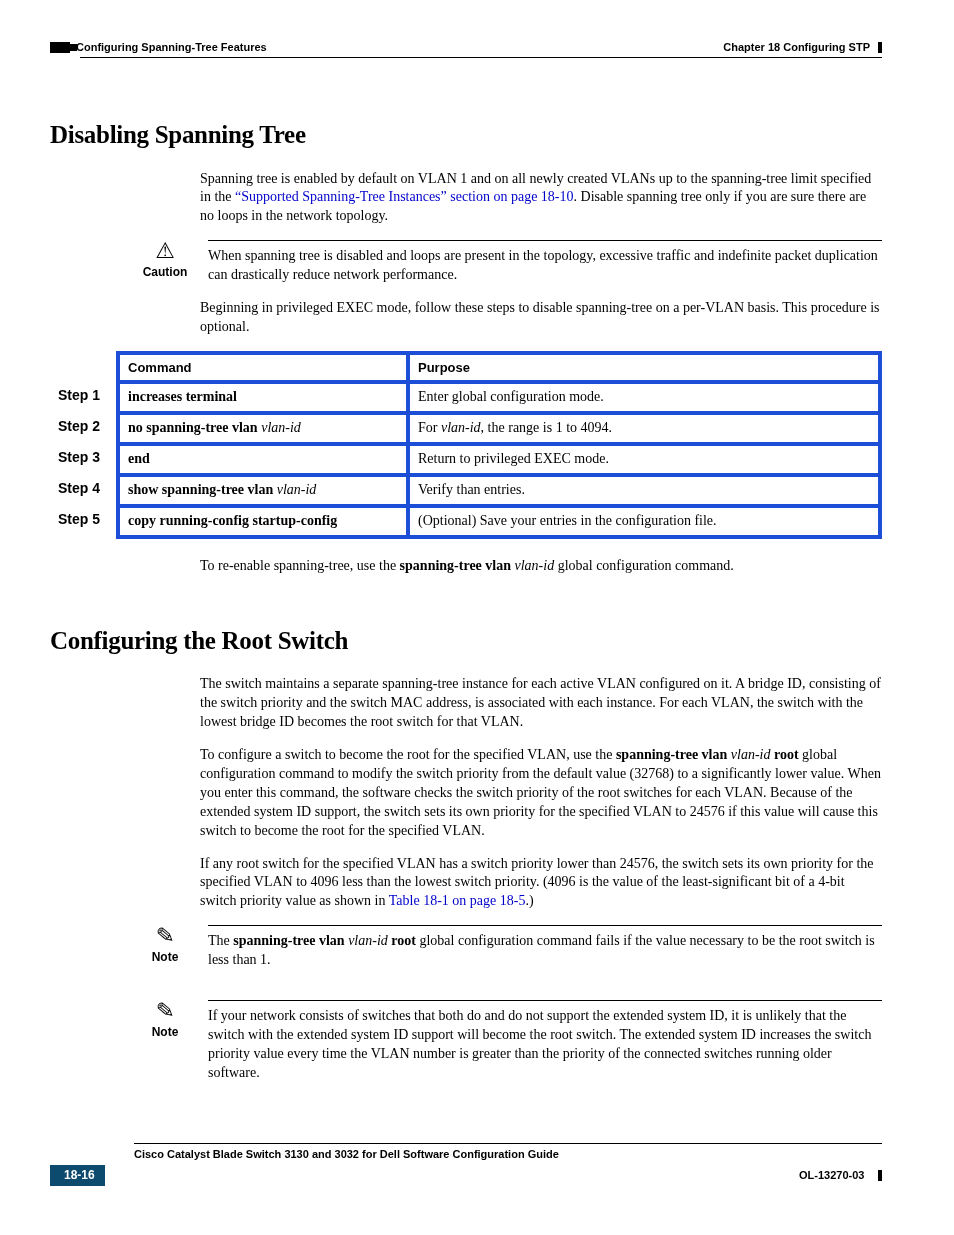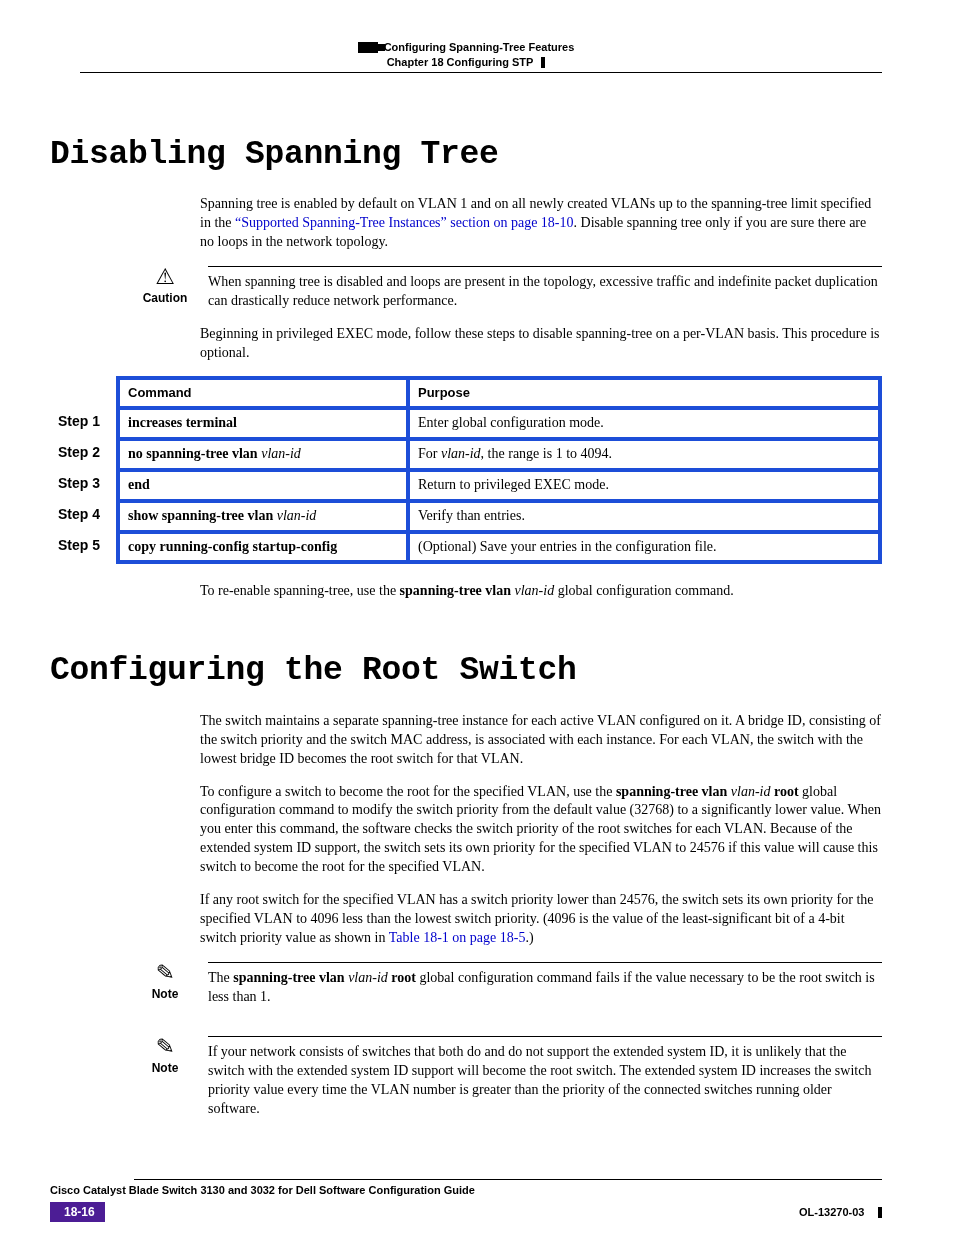--- a/index.html
+++ b/index.html
@@ -14,21 +14,20 @@
     line-height: 1.35;
   }
   .header-row {
     display: flex;
     justify-content: space-between;
     align-items: center;
     font-family: Arial, Helvetica, sans-serif;
     font-size: 11px;
     font-weight: bold;
     margin-bottom: 2px;
-    flex-direction: column;
   }
   .header-left {
     display: flex;
     align-items: center;
     gap: 6px;
   }
   .header-right {
     display: flex;
     align-items: center;
     gap: 8px;
@@ -52,23 +51,23 @@
     width: 4px;
     height: 11px;
     background: #000;
   }
   .header-divider {
     border-bottom: 1px solid #000;
     margin-left: 30px;
     margin-bottom: 60px;
   }
   h2.section-heading {
-    font-family: Liberation Mono, monospace;
-    font-weight: bold;
-    font-size: 33px;
+    font-family: Liberation Serif, serif;
+    font-weight: bold;
+    font-size: 25px;
     margin: 0 0 18px 0;
     letter-spacing: -0.3px;
   }
   .body-indent {
     margin-left: 150px;
   }
   p {
     margin: 0 0 14px 0;
   }
   a.xref {
@@ -147,30 +146,31 @@
     margin-top: 60px;
   }
   .footer-divider {
     border-top: 1px solid #000;
     margin-left: 84px;
   }
   .footer-title {
     font-family: Arial, Helvetica, sans-serif;
     font-weight: bold;
     font-size: 11px;
+    margin-left: 84px;
     margin-top: 3px;
   }
   .footer-row {
     display: flex;
     justify-content: space-between;
     align-items: center;
     margin-top: 4px;
   }
   .page-badge {
-    background: #4c1d95;
+    background: #0c4a6e;
     color: #fff;
     font-family: Arial, Helvetica, sans-serif;
     font-weight: bold;
     font-size: 12px;
     padding: 2px 10px 2px 14px;
     display: inline-block;
   }
   .doc-id {
     font-family: Arial, Helvetica, sans-serif;
     font-weight: bold;

